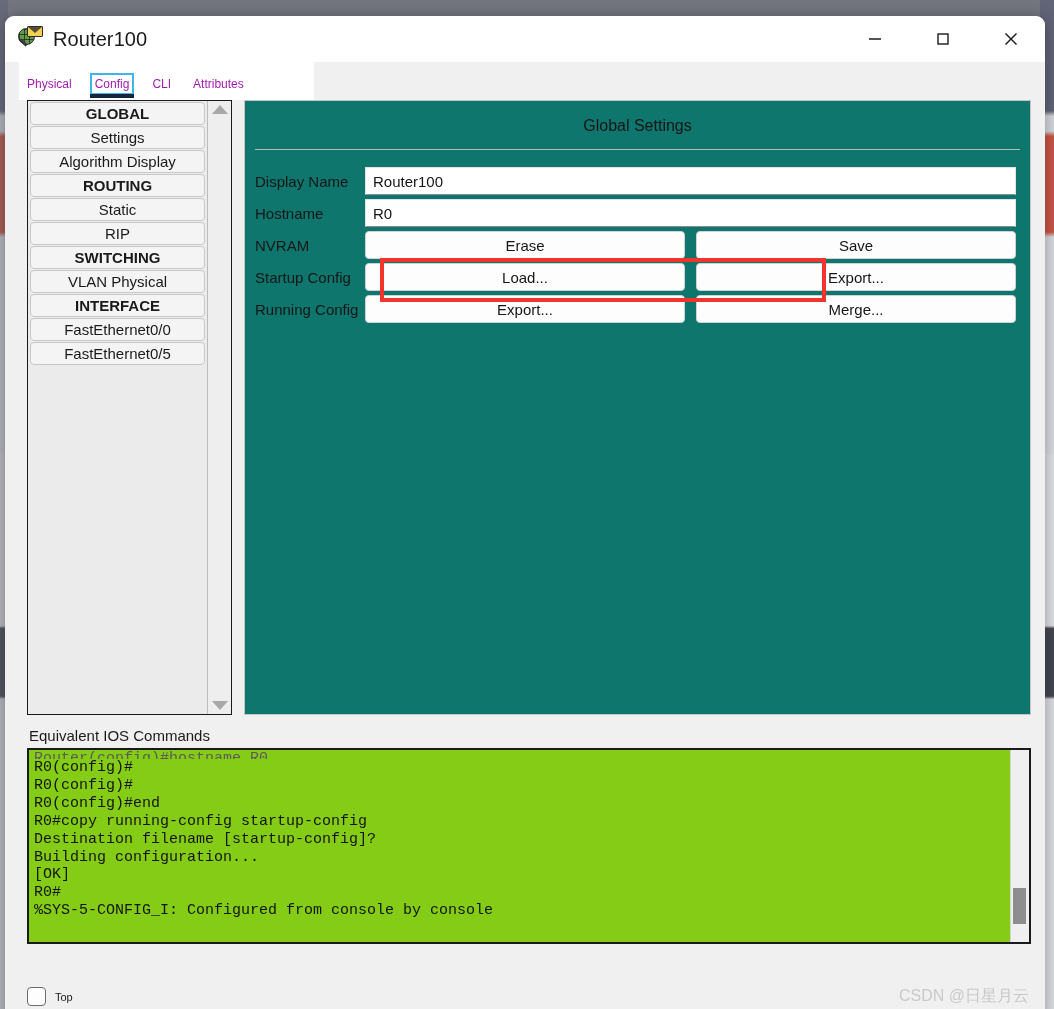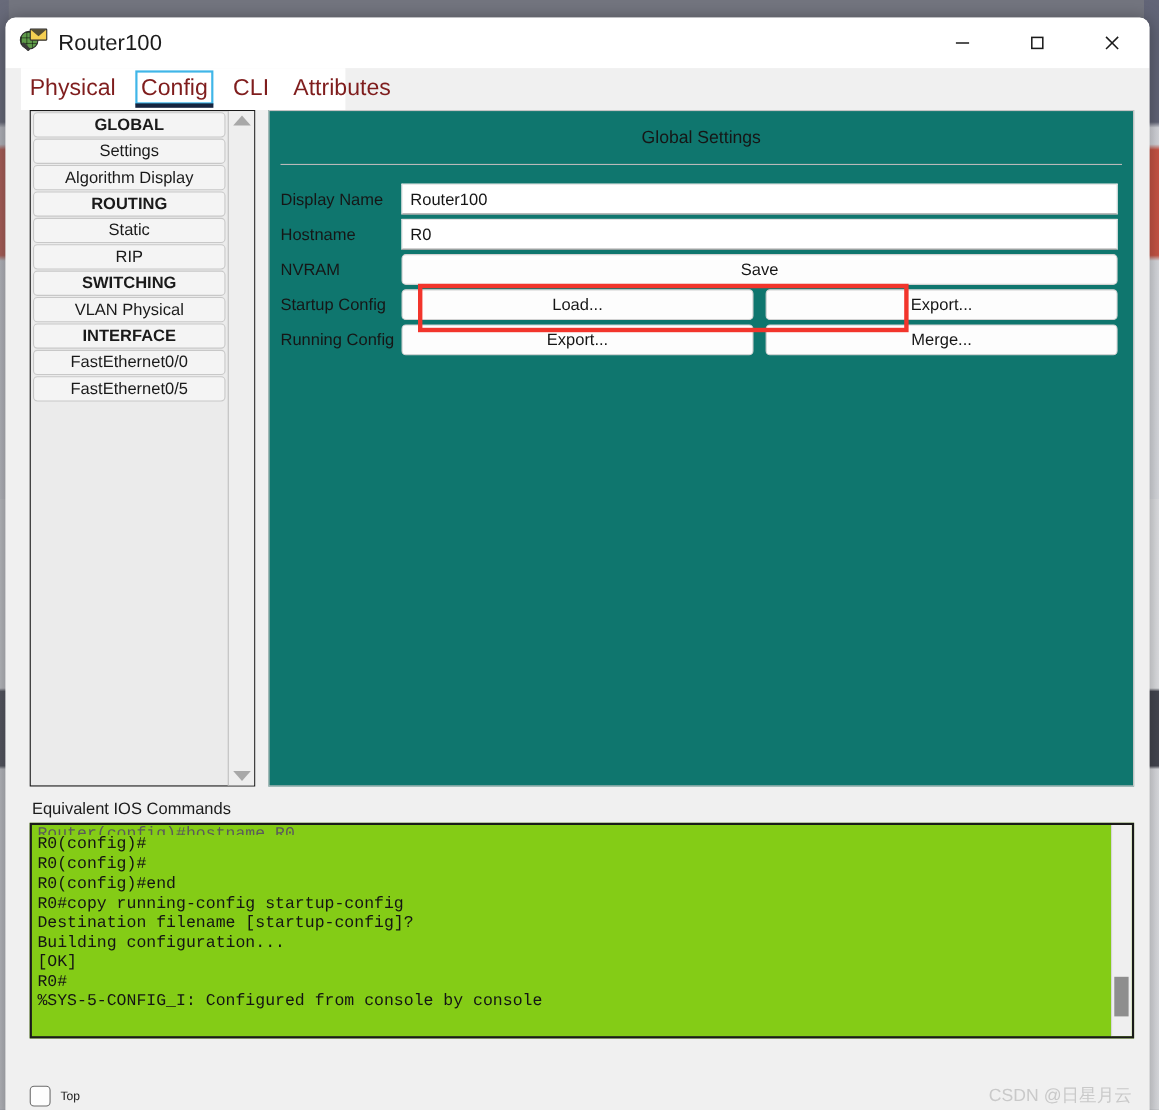--- a/index.html
+++ b/index.html
@@ -113,22 +113,22 @@
     content: ""; position: absolute; left: 0; right: 0; bottom: 0;
     height: 0; 
   }
   .tab-bg {
     position: absolute; left: 14px; top: 0;
     width: 295px; height: 38px;
     background: #ffffff;
   }
   .tab {
     position: relative;
-    font-size: 21px;
-    color: #7f1d1d;
+    font-size: 12px;
+    color: #a21caf;
     padding: 0 0 10px 0;
     margin-right: 22px;
     line-height: 1;
     z-index: 2;
   }
   .tab.active .tab-label {
     outline: 2px solid #40b6e8;
     outline-offset: 2px;
     padding: 0 1px;
   }
@@ -431,20 +431,21 @@
             </div>
 
             <div class="row">
               <div class="row-label">Hostname</div>
               <div class="field">R0</div>
             </div>
 
             <div class="row">
               <div class="row-label">NVRAM</div>
               <div class="btnrow">
+                <div class="pcbtn">Erase</div>
                 <div class="pcbtn">Save</div>
               </div>
             </div>
 
             <div class="row">
               <div class="row-label">Startup Config</div>
               <div class="btnrow">
                 <div class="pcbtn">Load...</div>
                 <div class="pcbtn">Export...</div>
               </div>

